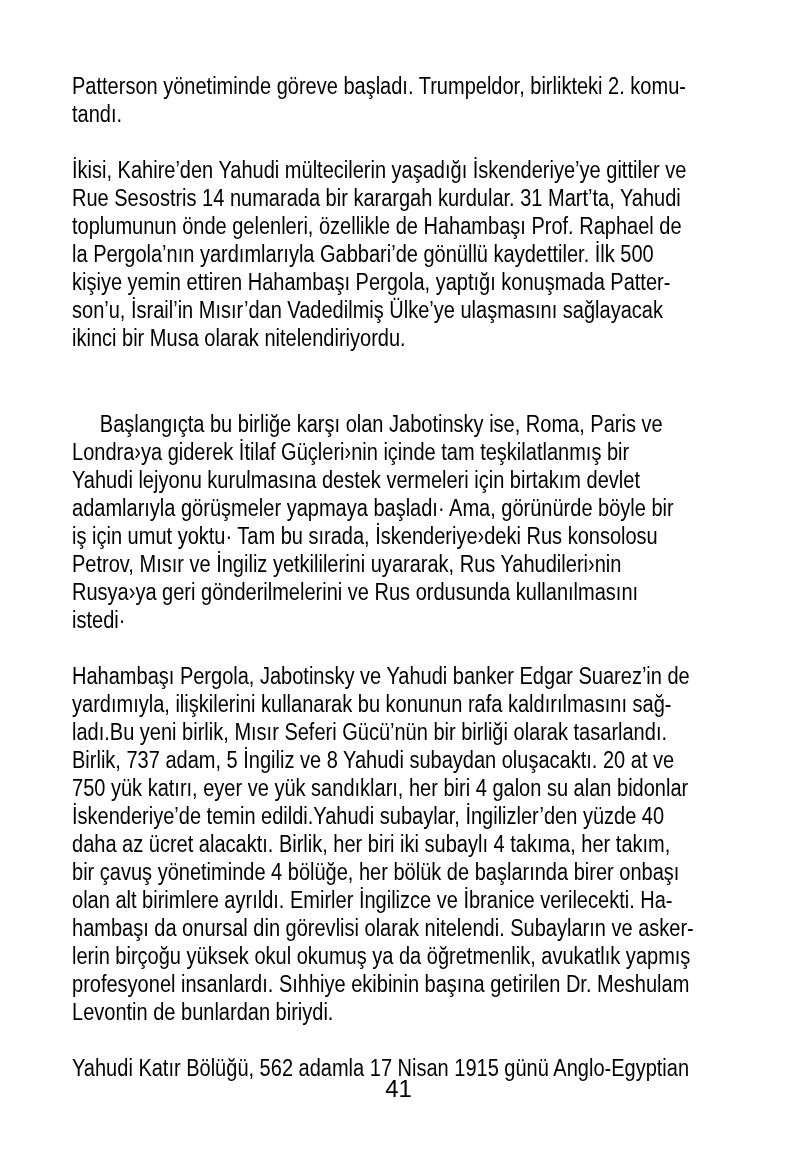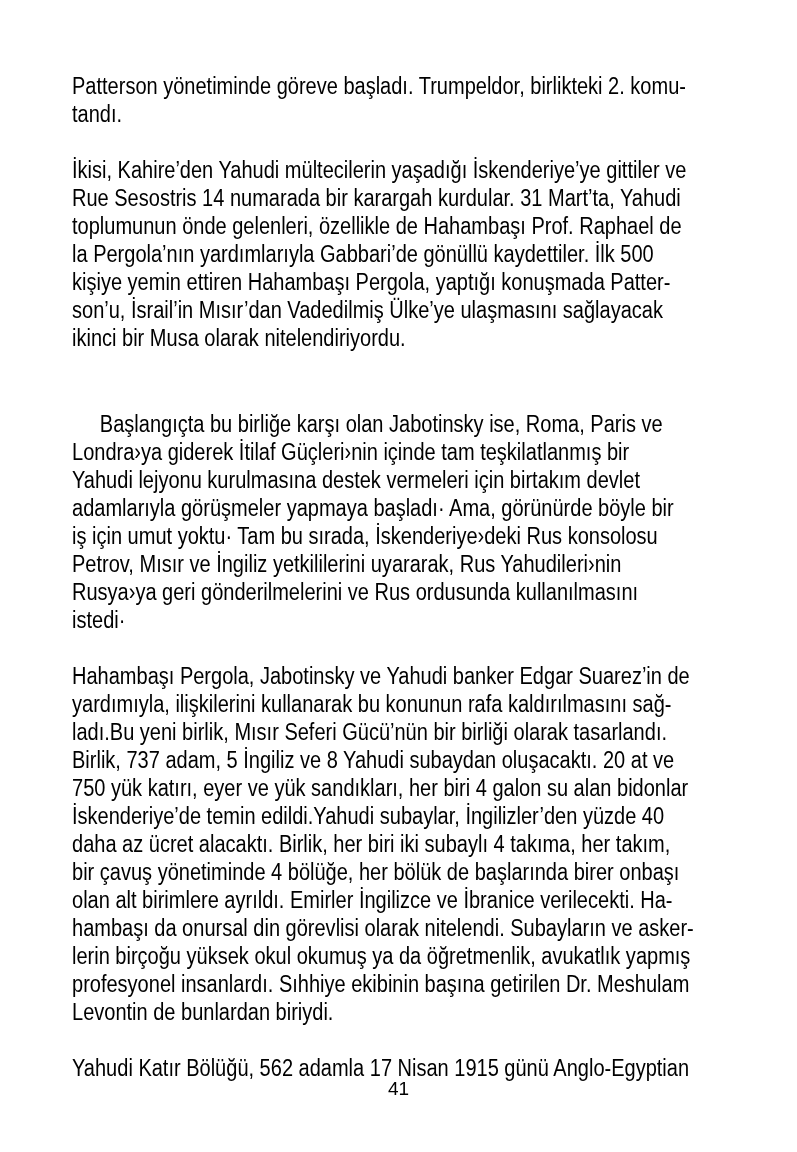--- a/index.html
+++ b/index.html
@@ -39,21 +39,21 @@
   }
   .paragraph.first-indent .line:first-child {
     padding-left: 32px;             
   }
   .page-number {
     position: absolute;
     left: 0;
     right: 0;
     top: 1078px;
     text-align: center;
-    font-size: 19px;
+    font-size: 24px;
     line-height: 22px;
     color: #000000;
   }
 </style>
 </head>
 <body>
 
 <div class="page">
   <div class="text-column" id="text-column">
       <div class="paragraph">

